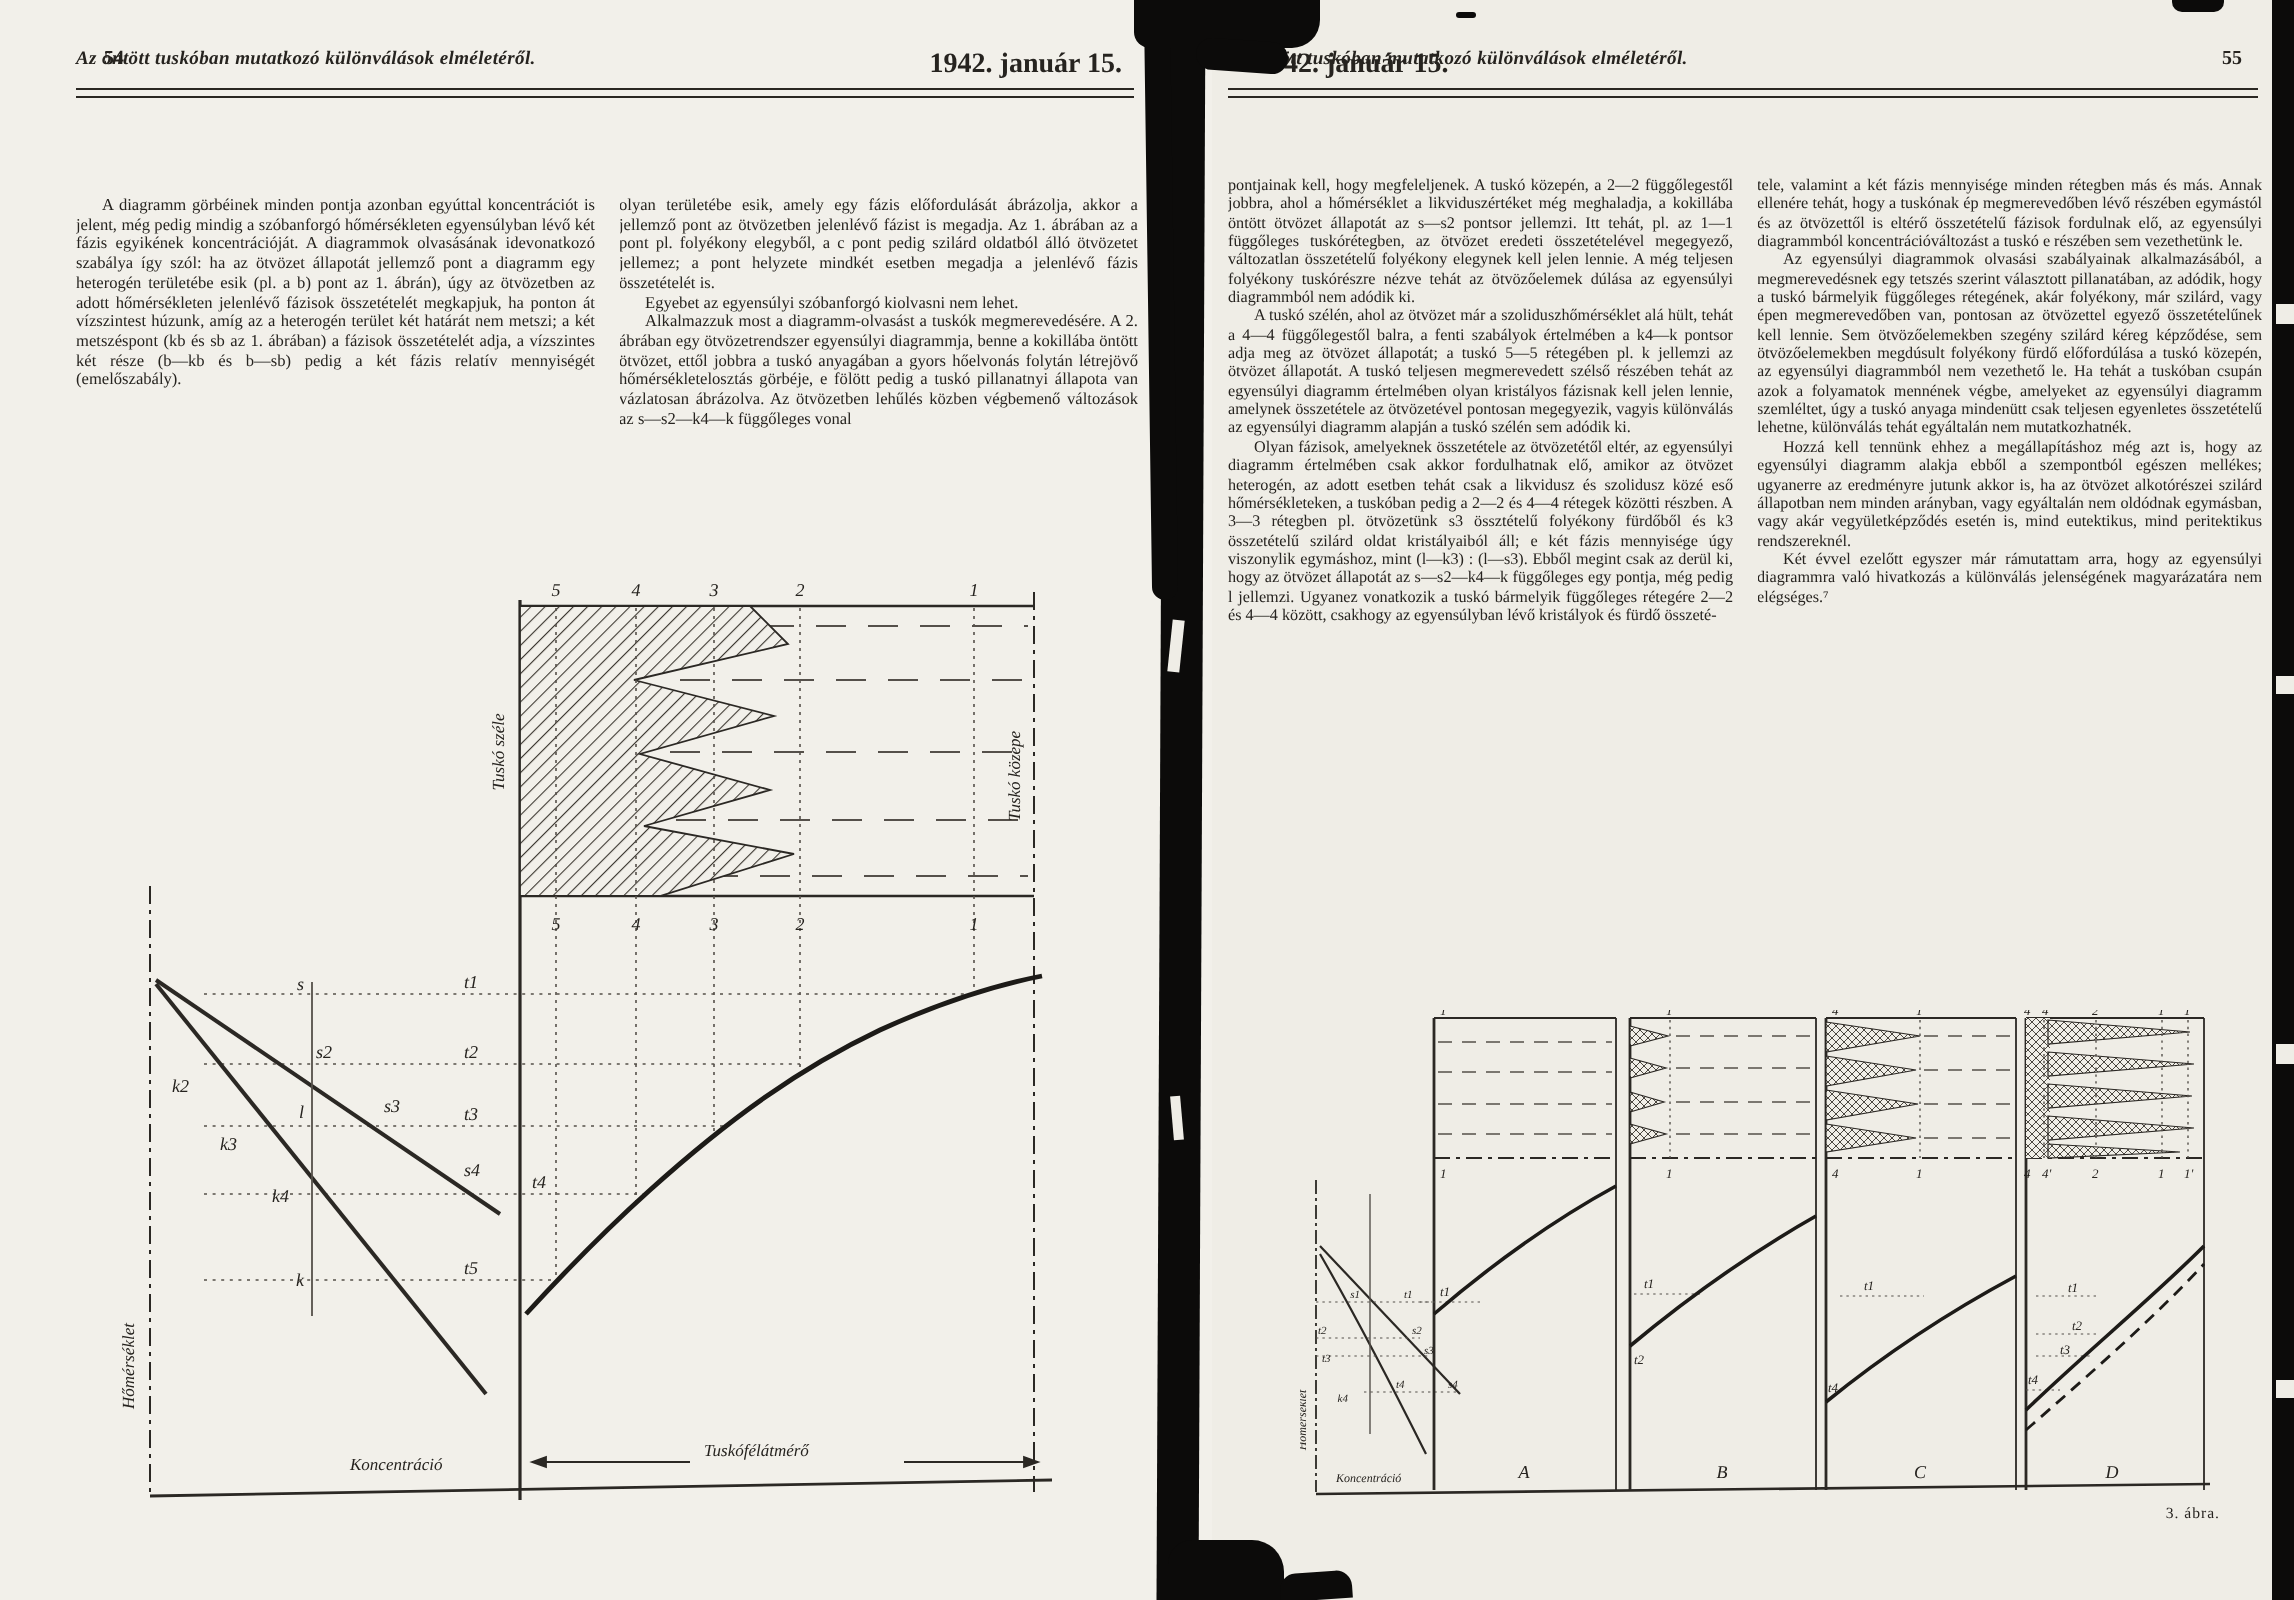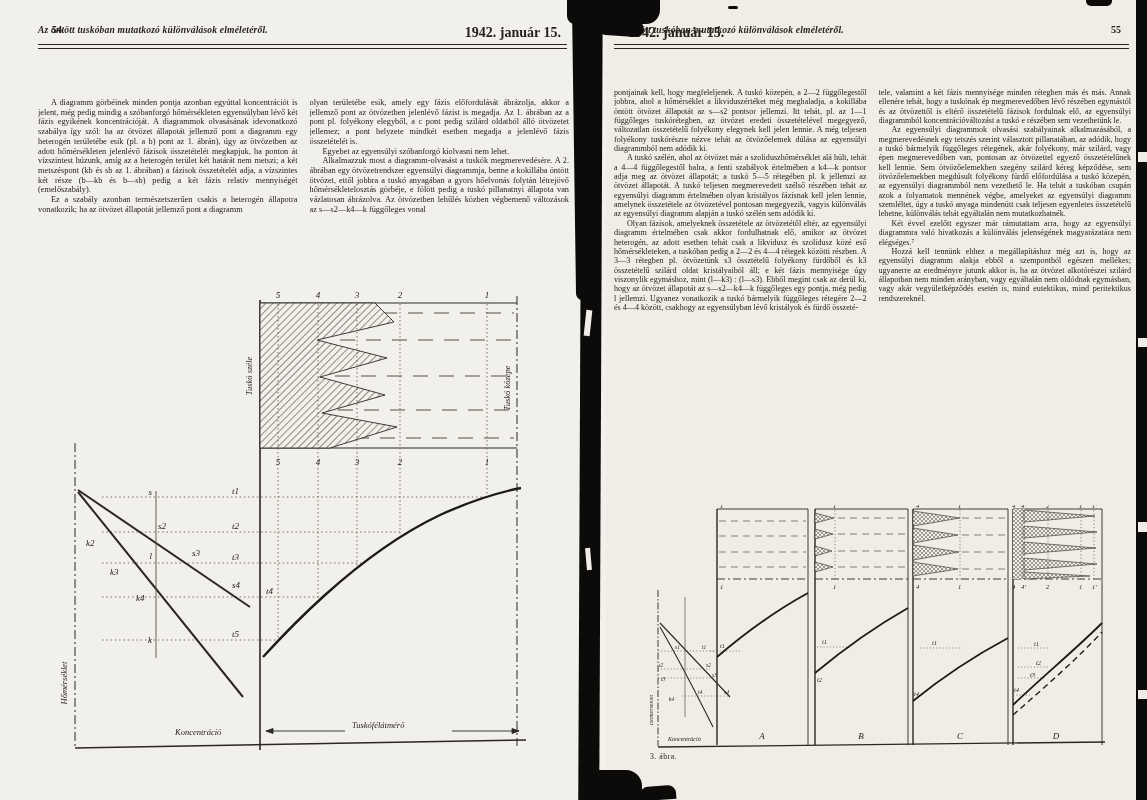--- a/index.html
+++ b/index.html
@@ -20,21 +20,21 @@
   .cols{position:absolute;left:8px;right:6px;display:flex;gap:12px;margin-top:12px;}
   .col{flex:1;text-align:justify;overflow:hidden;}
   #page-left .cols{top:86px;height:200px;}
   #page-left .col{font-size:8.3px;line-height:9.7px;}
   #page-right .cols{top:76px;height:392px;}
   #page-right .col{font-size:8.1px;line-height:9.35px;}
   .col p{margin:0;text-indent:13px;}
   .col p.noindent{text-indent:0;}
   .footnote{position:absolute;left:282px;width:247px;top:480px;font-size:7.4px;line-height:8.6px;text-align:justify;}
   
-  .figcap{position:absolute;text-align:left;font-size:7.8px;letter-spacing:.5px;}
+  .figcap{position:absolute;text-align:right;font-size:7.8px;letter-spacing:.5px;}
   #fig2{position:absolute;left:10px;top:288px;}
   #fig2cap{left:10px;top:764px;width:490px;}
   #fig3{position:absolute;left:44px;top:505px;}
   #fig3cap{left:44px;top:752px;width:460px;}
   svg text{font-family:"Liberation Serif","DejaVu Serif",serif;fill:#26231f;}
   .fl{font-style:italic;font-size:9px;}
   .fl-sm{font-style:italic;font-size:6.5px;}
   .fl-xs{font-style:italic;font-size:5.5px;}
   .ax{font-style:italic;font-size:8.5px;}
   .ax-sm{font-style:italic;font-size:6px;}
@@ -51,21 +51,20 @@
     <div class="pg-header">
       <span class="hnum" style="left:14px;text-align:right;">54</span>
       <span class="htitle">Az öntött tuskóban mutatkozó különválások elméletéről.</span>
       <span class="hdate" style="right:6px;">1942. január 15.</span>
     </div>
     <div class="hrule"></div>
 
     <div class="cols">
       <div class="col">
         <p>A diagramm görbéinek minden pontja azonban egyúttal koncentrációt is jelent, még pedig mindig a szóbanforgó hőmérsékleten egyensúlyban lévő két fázis egyikének koncentrációját. A diagrammok olvasásának idevonatkozó szabálya így szól: ha az ötvözet állapotát jellemző pont a diagramm egy heterogén területébe esik (pl. a b) pont az 1. ábrán), úgy az ötvözetben az adott hőmérsékleten jelenlévő fázisok összetételét megkapjuk, ha ponton át vízszintest húzunk, amíg az a heterogén terület két határát nem metszi; a két metszéspont (kb és sb az 1. ábrában) a fázisok összetételét adja, a vízszintes két része (b—kb és b—sb) pedig a két fázis relatív mennyiségét (emelőszabály).</p>
-        <p>Ez a szabály azonban természetszerűen csakis a heterogén állapotra vonatkozik; ha az ötvözet állapotát jellemző pont a diagramm</p>
       </div>
       <div class="col">
         <p class="noindent">olyan területébe esik, amely egy fázis előfordulását ábrázolja, akkor a jellemző pont az ötvözetben jelenlévő fázist is megadja. Az 1. ábrában az a pont pl. folyékony elegyből, a c pont pedig szilárd oldatból álló ötvözetet jellemez; a pont helyzete mindkét esetben megadja a jelenlévő fázis összetételét is.</p>
         <p>Egyebet az egyensúlyi szóbanforgó kiolvasni nem lehet.</p>
         <p>Alkalmazzuk most a diagramm-olvasást a tuskók megmerevedésére. A 2. ábrában egy ötvözetrendszer egyensúlyi diagrammja, benne a kokillába öntött ötvözet, ettől jobbra a tuskó anyagában a gyors hőelvonás folytán létrejövő hőmérsékletelosztás görbéje, e fölött pedig a tuskó pillanatnyi állapota van vázlatosan ábrázolva. Az ötvözetben lehűlés közben végbemenő változások az s—s2—k4—k függőleges vonal</p>
       </div>
     </div>
 
     <svg id="fig2" width="490" height="470" viewBox="0 0 490 470">
       <defs>
@@ -174,22 +173,22 @@
 
     <div class="cols">
       <div class="col">
         <p class="noindent">pontjainak kell, hogy megfeleljenek. A tuskó közepén, a 2—2 függőlegestől jobbra, ahol a hőmérséklet a likviduszértéket még meghaladja, a kokillába öntött ötvözet állapotát az s—s2 pontsor jellemzi. Itt tehát, pl. az 1—1 függőleges tuskórétegben, az ötvözet eredeti összetételével megegyező, változatlan összetételű folyékony elegynek kell jelen lennie. A még teljesen folyékony tuskórészre nézve tehát az ötvözőelemek dúlása az egyensúlyi diagrammból nem adódik ki.</p>
         <p>A tuskó szélén, ahol az ötvözet már a szoliduszhőmérséklet alá hült, tehát a 4—4 függőlegestől balra, a fenti szabályok értelmében a k4—k pontsor adja meg az ötvözet állapotát; a tuskó 5—5 rétegében pl. k jellemzi az ötvözet állapotát. A tuskó teljesen megmerevedett szélső részében tehát az egyensúlyi diagramm értelmében olyan kristályos fázisnak kell jelen lennie, amelynek összetétele az ötvözetével pontosan megegyezik, vagyis különválás az egyensúlyi diagramm alapján a tuskó szélén sem adódik ki.</p>
         <p>Olyan fázisok, amelyeknek összetétele az ötvözetétől eltér, az egyensúlyi diagramm értelmében csak akkor fordulhatnak elő, amikor az ötvözet heterogén, az adott esetben tehát csak a likvidusz és szolidusz közé eső hőmérsékleteken, a tuskóban pedig a 2—2 és 4—4 rétegek közötti részben. A 3—3 rétegben pl. ötvözetünk s3 össztételű folyékony fürdőből és k3 összetételű szilárd oldat kristályaiból áll; e két fázis mennyisége úgy viszonylik egymáshoz, mint (l—k3) : (l—s3). Ebből megint csak az derül ki, hogy az ötvözet állapotát az s—s2—k4—k függőleges egy pontja, még pedig l jellemzi. Ugyanez vonatkozik a tuskó bármelyik függőleges rétegére 2—2 és 4—4 között, csakhogy az egyensúlyban lévő kristályok és fürdő összeté-</p>
       </div>
       <div class="col">
         <p class="noindent">tele, valamint a két fázis mennyisége minden rétegben más és más. Annak ellenére tehát, hogy a tuskónak ép megmerevedőben lévő részében egymástól és az ötvözettől is eltérő összetételű fázisok fordulnak elő, az egyensúlyi diagrammból koncentrációváltozást a tuskó e részében sem vezethetünk le.</p>
         <p>Az egyensúlyi diagrammok olvasási szabályainak alkalmazásából, a megmerevedésnek egy tetszés szerint választott pillanatában, az adódik, hogy a tuskó bármelyik függőleges rétegének, akár folyékony, már szilárd, vagy épen megmerevedőben van, pontosan az ötvözettel egyező összetételűnek kell lennie. Sem ötvözőelemekben szegény szilárd kéreg képződése, sem ötvözőelemekben megdúsult folyékony fürdő előfordúlása a tuskó közepén, az egyensúlyi diagrammból nem vezethető le. Ha tehát a tuskóban csupán azok a folyamatok mennének végbe, amelyeket az egyensúlyi diagramm szemléltet, úgy a tuskó anyaga mindenütt csak teljesen egyenletes összetételű lehetne, különválás tehát egyáltalán nem mutatkozhatnék.</p>
+        <p>Hozzá kell tennünk ehhez a megállapításhoz még azt is, hogy az egyensúlyi diagramm alakja ebből a szempontból egészen mellékes; ugyanerre az eredményre jutunk akkor is, ha az ötvözet alkotórészei szilárd állapotban nem minden arányban, vagy egyáltalán nem oldódnak egymásban, vagy akár vegyületképződés esetén is, mind eutektikus, mind peritektikus rendszereknél.</p>
         <p>Két évvel ezelőtt egyszer már rámutattam arra, hogy az egyensúlyi diagrammra való hivatkozás a különválás jelenségének magyarázatára nem elégséges.⁷</p>
-        <p>Hozzá kell tennünk ehhez a megállapításhoz még azt is, hogy az egyensúlyi diagramm alakja ebből a szempontból egészen mellékes; ugyanerre az eredményre jutunk akkor is, ha az ötvözet alkotórészei szilárd állapotban nem minden arányban, vagy egyáltalán nem oldódnak egymásban, vagy akár vegyületképződés esetén is, mind eutektikus, mind peritektikus rendszereknél.</p>
       </div>
     </div>
 
     <svg id="fig3" width="460" height="255" viewBox="0 0 460 255">
 
       <line x1="8" y1="242" x2="455" y2="237" stroke="#2b2824" stroke-width="1.3"></line>
 
       <g>
         <line x1="8" y1="85" x2="8" y2="241" stroke="#2b2824" stroke-width="0.9" stroke-dasharray="7 2 1.5 2"></line>
         <text class="ax-sm" x="3" y="205" transform="rotate(-90 3 205)" text-anchor="middle">Hőmérséklet</text>

